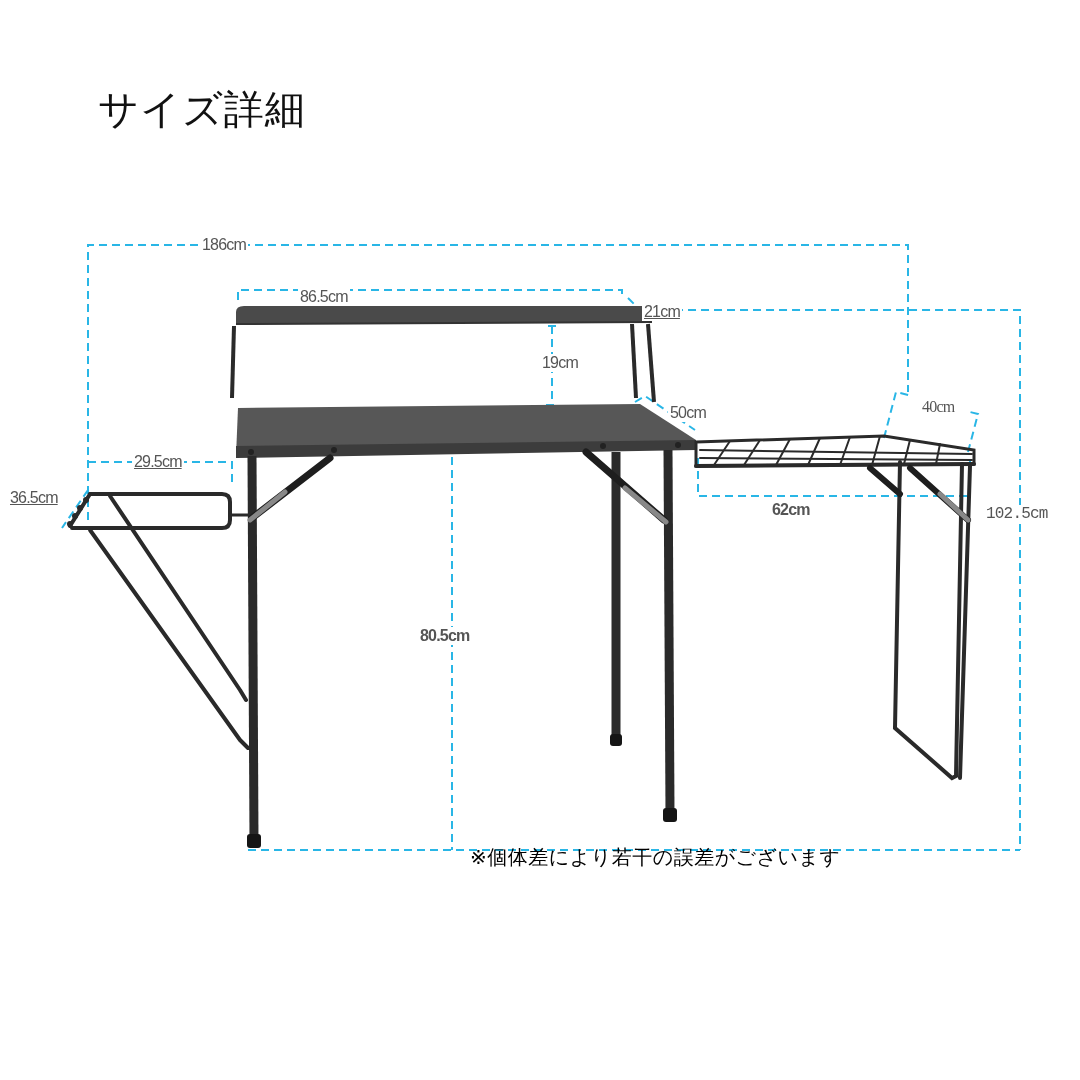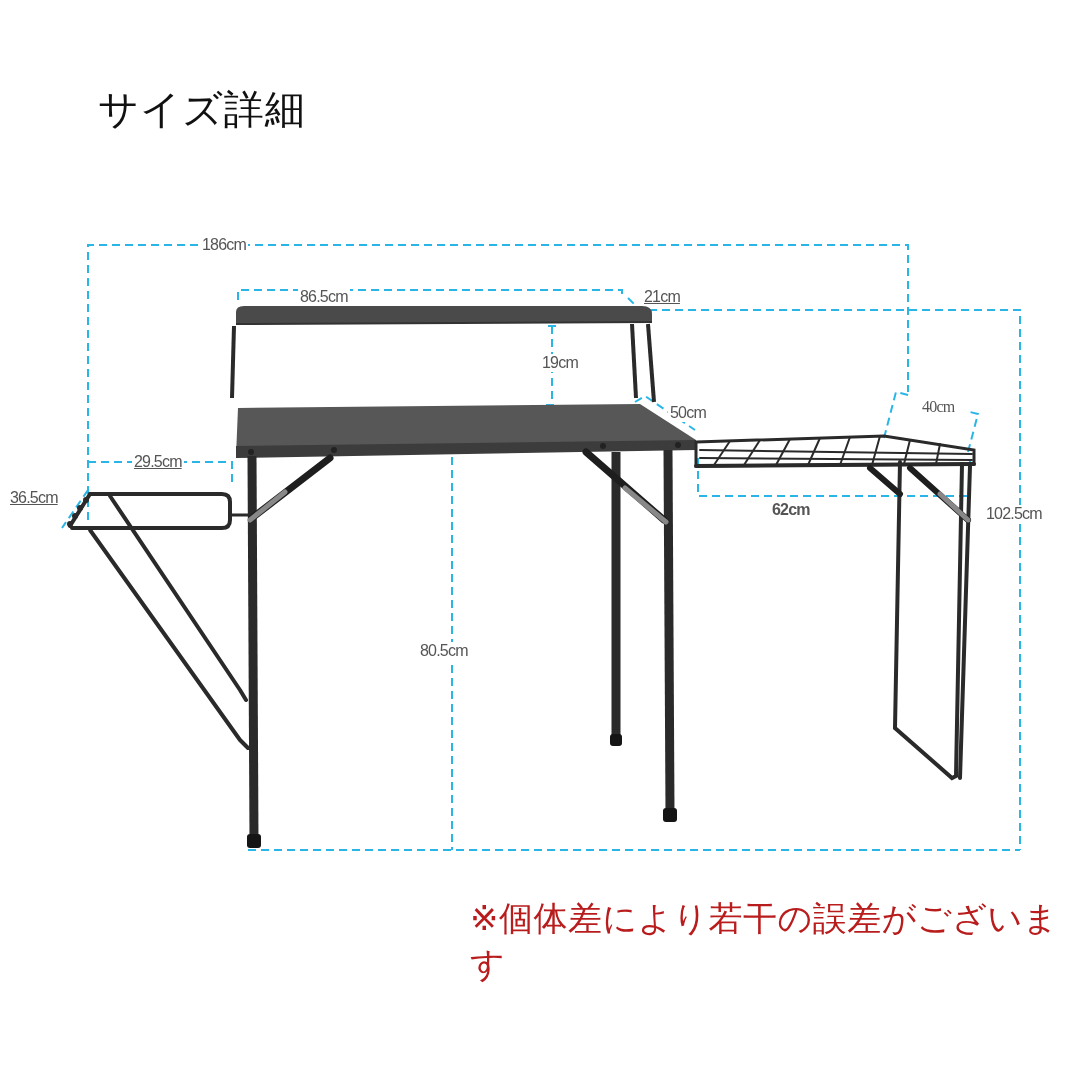--- a/index.html
+++ b/index.html
@@ -1,20 +1,20 @@
 <!DOCTYPE html>
 <html><head>
   <meta charset="utf-8">
   <style>
     html, body { margin: 0; padding: 0; background: #ffffff; }
     body { width: 1080px; height: 1080px; position: relative; overflow: hidden;
            font-family: "DejaVu Sans", "Liberation Sans", sans-serif; }
     .title { position: absolute; left: 66px; top: 82px; font-size: 40px; color: #111;
              font-weight: 400; letter-spacing: 1px; margin-left: 32px; }
-    .note { position: absolute; left: 470px; top: 896px; font-size: 34px; color: #b91c1c;
+    .note { position: absolute; left: 470px; top: 844px; font-size: 20px; color: #000000;
             letter-spacing: 0.5px; }
     svg.diagram { position: absolute; left: 0; top: 0; }
     .dim { position: absolute; font-family: "Liberation Sans", sans-serif; font-size: 16px;
            color: #555; background: #fff; padding: 0 2px; letter-spacing: -0.8px; line-height: 18px; }
   </style>
 </head>
 <body>
 
 <div class="title">サイズ詳細</div>
 
@@ -120,23 +120,23 @@
     <path d="M970 466 L960 778" stroke-width="4"></path>
 
     <path d="M870 468 L900 494" stroke="#1e1e1e" stroke-width="6"></path>
     <path d="M910 468 L968 520" stroke="#1e1e1e" stroke-width="6"></path>
     <path d="M940 494 L968 520" stroke="#888" stroke-width="5"></path>
   </g>
 </svg>
 
 <div class="dim" style="left:156px; top:236px;margin-left:44px;">186cm</div>
 <div class="dim" style="left:298px; top:288px;">86.5cm</div>
-<div class="dim" style="left:642px; top:288px;text-decoration:underline;">21cm</div>
+<div class="dim" style="left:642px; top:303px;text-decoration:underline;">21cm</div>
 <div class="dim" style="left:540px; top:354px;">19cm</div>
 <div class="dim" style="left:668px; top:404px;">50cm</div>
 <div class="dim" style="left:132px; top:453px;text-decoration:underline;">29.5cm</div>
 <div class="dim" style="left:8px; top:489px;text-decoration:underline;">36.5cm</div>
-<div class="dim" style="left:418px; top:642px;">80.5cm</div>
+<div class="dim" style="left:418px; top:627px;font-weight:bold;">80.5cm</div>
 <div class="dim" style="left:770px; top:501px;font-weight:bold;">62cm</div>
 <div class="dim" style="left:920px; top:398px;font-family:Liberation Serif, serif;">40cm</div>
-<div class="dim" style="left:984px; top:505px;">102.5cm</div>
+<div class="dim" style="left:984px; top:505px;font-family:Liberation Mono, monospace;">102.5cm</div>
 
 <div class="note">※個体差により若干の誤差がございます</div>
 
 </body></html>

